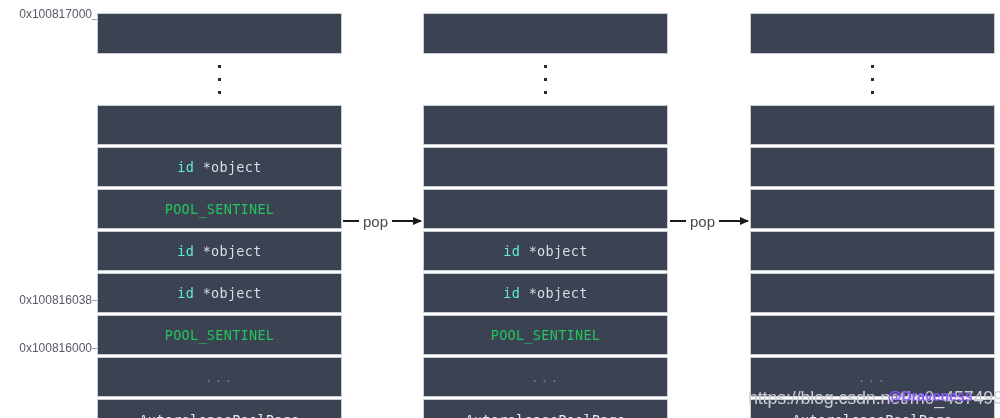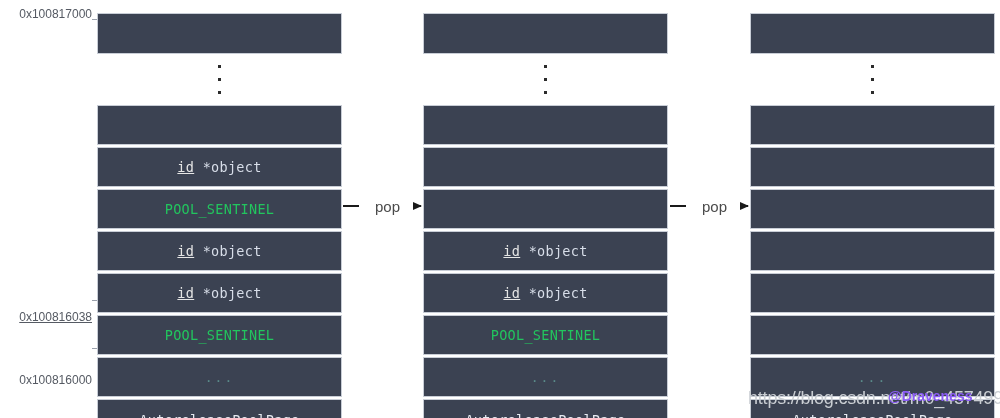--- a/index.html
+++ b/index.html
@@ -54,21 +54,21 @@
     position: absolute;
     top: 13px;
     height: 41px;
   }
 
   .stack {
     position: absolute;
     top: 105px;
   }
   .t-obj       { color: #d8dee9; }
-  .t-obj .id   { color: #e5e5e5; text-decoration: underline; }
+  .t-obj .id   { color: #5eead4; }
   .t-sentinel  { color: #22c55e; }
   .t-dots      { color: #5a8b8a; letter-spacing: 2px; font-size: 13px; }
   .t-page      { color: #e5e9f0; }
   .t-empty     { color: transparent; }
 
   
   .vdots {
     position: absolute;
     left: 0;
     top: 54px;
@@ -91,39 +91,39 @@
   .addr {
     position: absolute;
     font-family: "Liberation Sans", sans-serif;
     font-size: 12px;
     color: #555a63;
     text-align: right;
     width: 90px;
     left: 2px;
   }
   .addr-top  { top: 7px; }
-  .addr-mid  { top: 310px; text-decoration: underline; }
-  .addr-bot  { top: 341px; margin-top: 32px; }
+  .addr-mid  { top: 293px; }
+  .addr-bot  { top: 341px; }
 
   .addr-tick {
     position: absolute;
     left: 92px;
     width: 6px;
     height: 1px;
     background: #9aa0ab;
   }
 
   
   .pop {
     position: absolute;
-    top: 192px;
+    top: 207px;
     height: 28px;
     display: flex;
     align-items: center;
-    gap: 16px;
+    gap: 4px;
   }
   .pop-1 { left: 343px; width: 78px; }
   .pop-2 { left: 670px; width: 78px; }
   .pop .line {
     height: 1.5px;
     background: #1a1a1a;
     flex: 0 0 16px;
   }
   .pop .label {
     font-family: "Liberation Sans", sans-serif;

